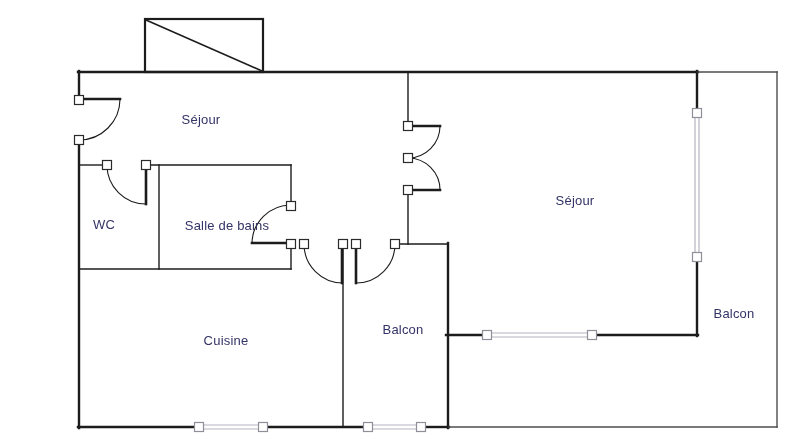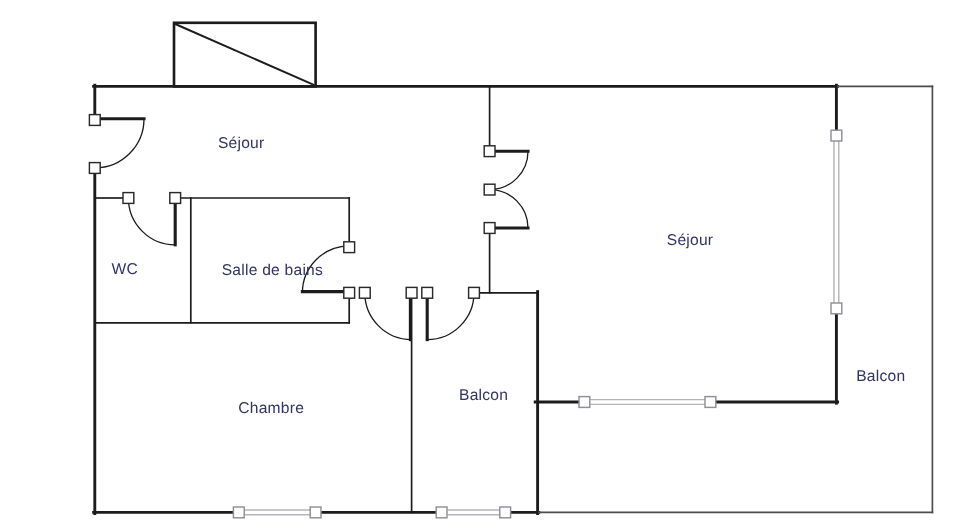--- a/index.html
+++ b/index.html
@@ -135,17 +135,17 @@
       <rect class="jamb" x="390.5" y="239.5" width="9" height="9"></rect>
       <rect class="jamb" x="403.5" y="121.5" width="9" height="9"></rect>
       <rect class="jamb" x="403.5" y="153.5" width="9" height="9"></rect>
       <rect class="jamb" x="403.5" y="185.5" width="9" height="9"></rect>
     </g>
   </svg>
 
   <span class="room-label" style="left:201px;top:119px">Séjour</span>
   <span class="room-label" style="left:104px;top:224px">WC</span>
   <span class="room-label" style="left:227px;top:225px">Salle de bains</span>
-  <span class="room-label" style="left:226px;top:340px">Chambre</span>
+  <span class="room-label" style="left:226px;top:340px">Cuisine</span>
   <span class="room-label" style="left:403px;top:329px">Balcon</span>
   <span class="room-label" style="left:575px;top:200px">Séjour</span>
   <span class="room-label" style="left:734px;top:313px">Balcon</span>
 </div>
 
 </body></html>

